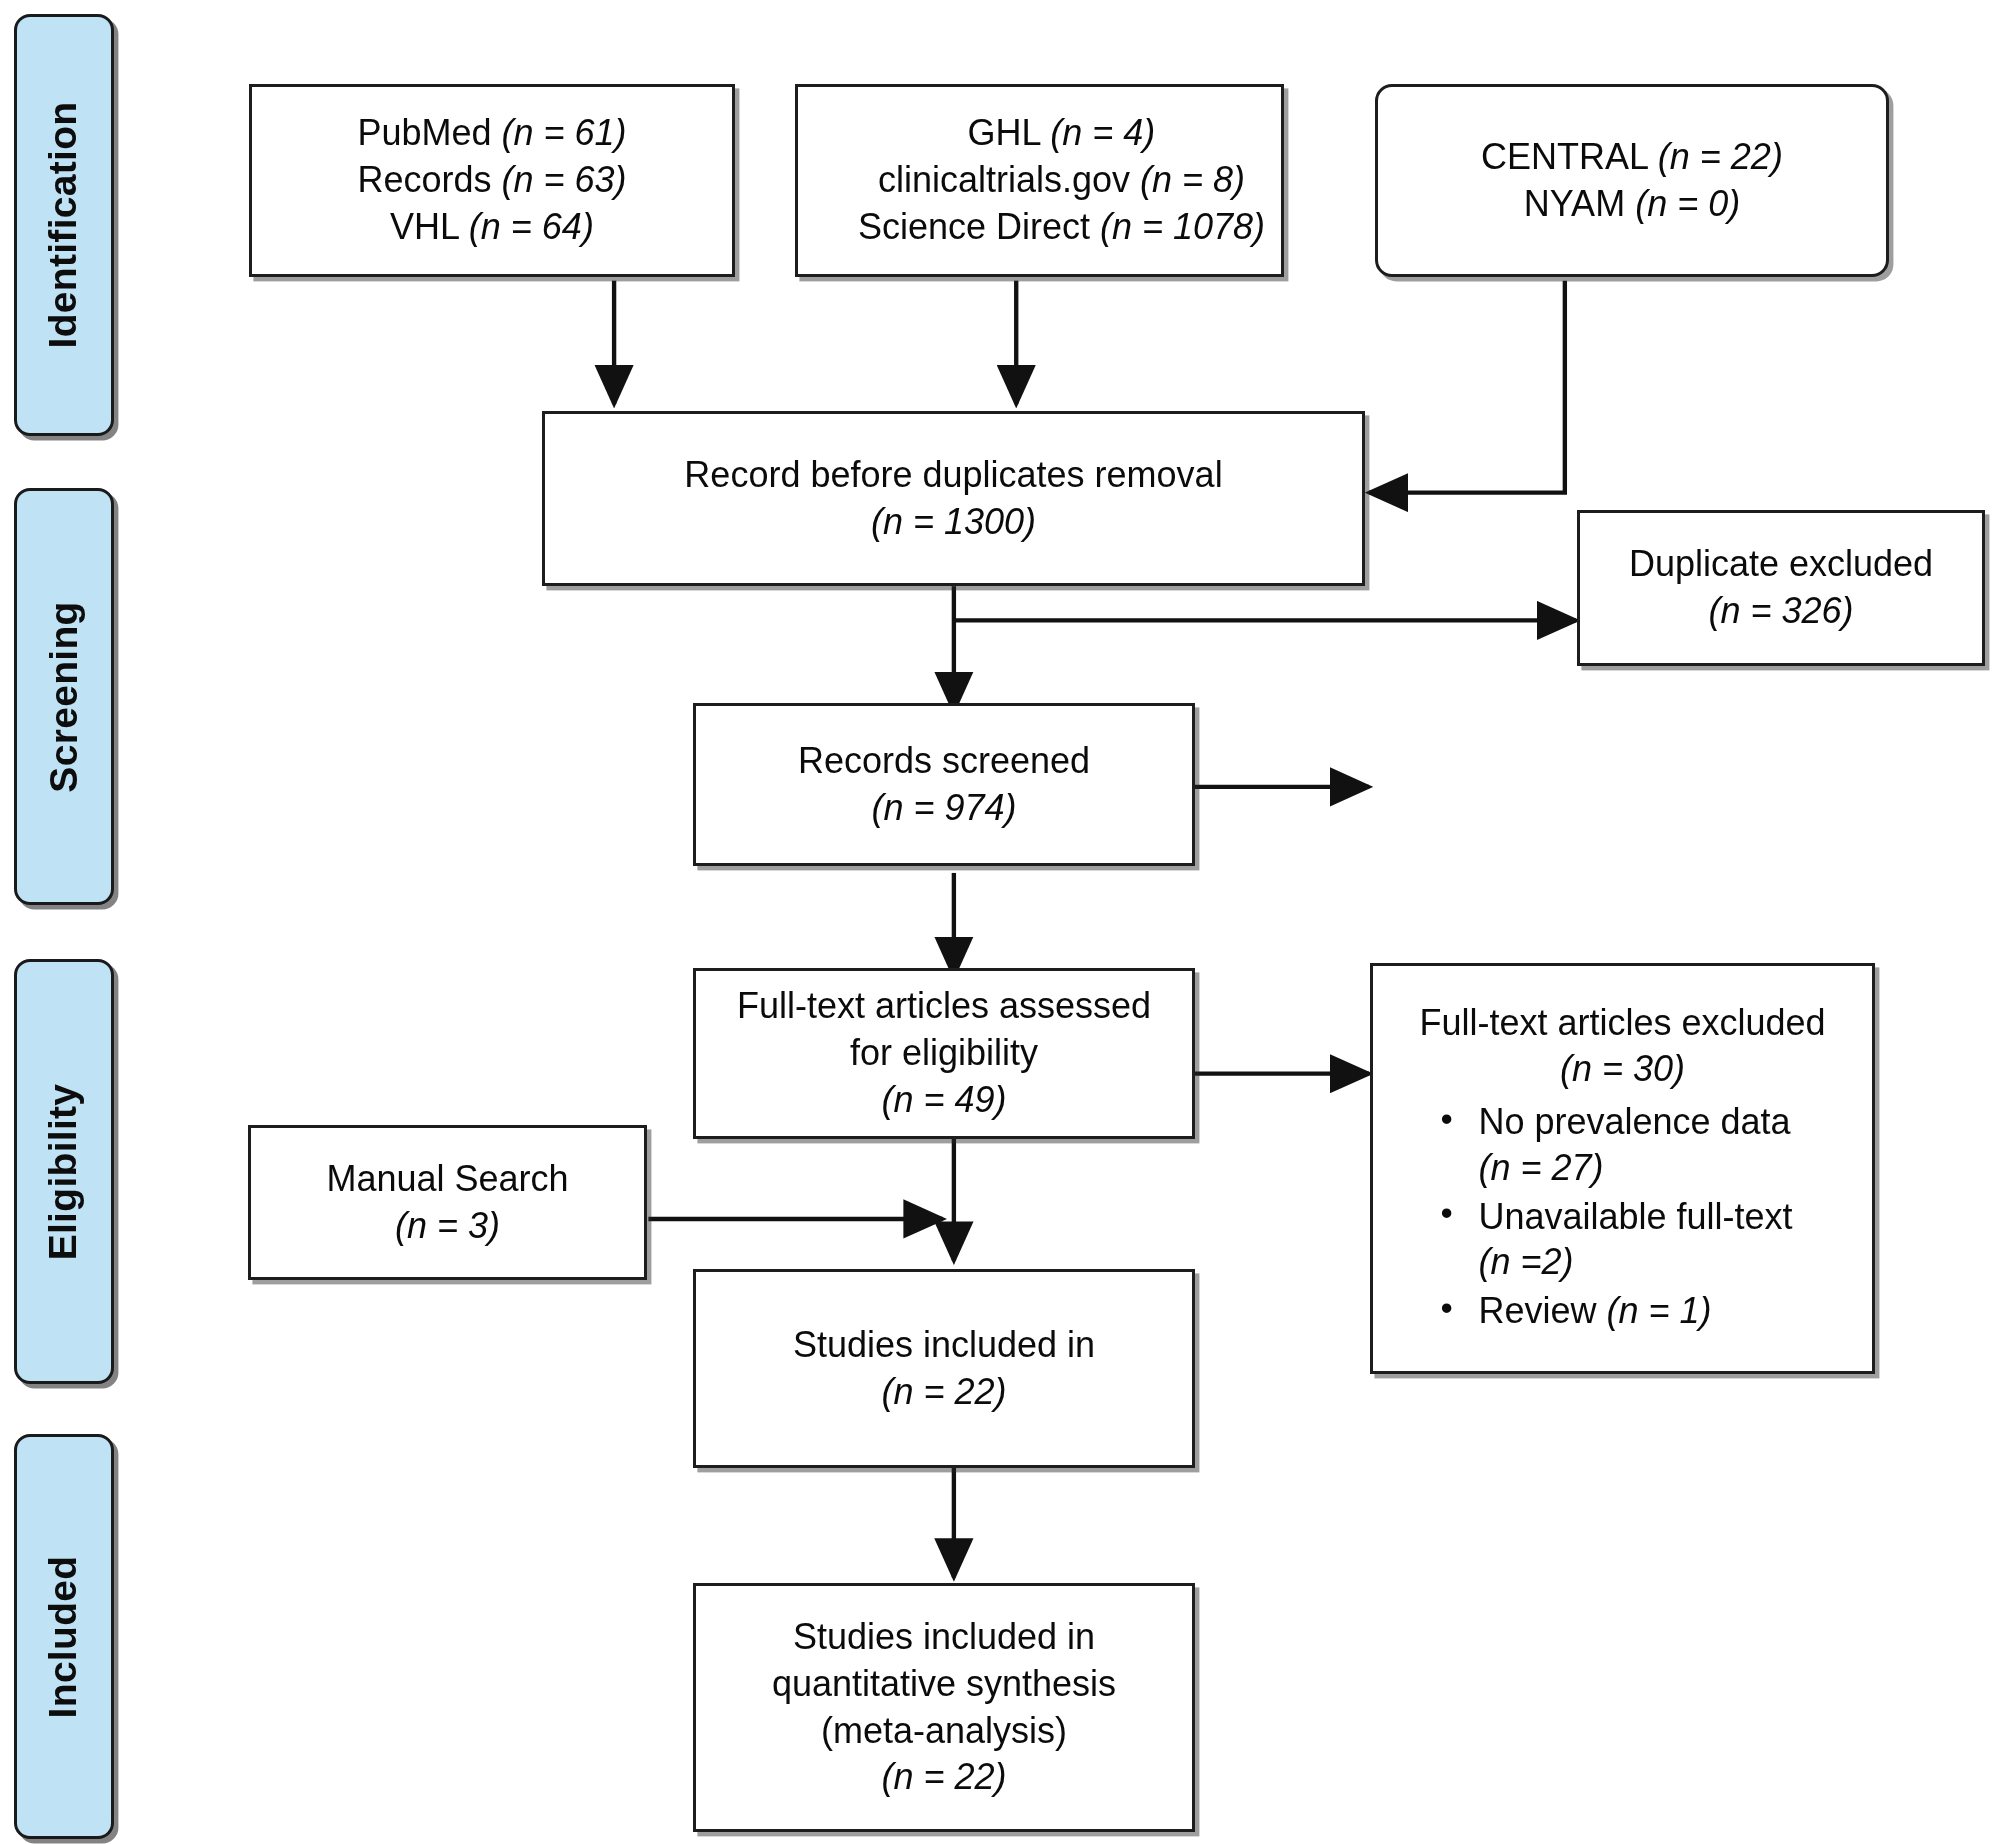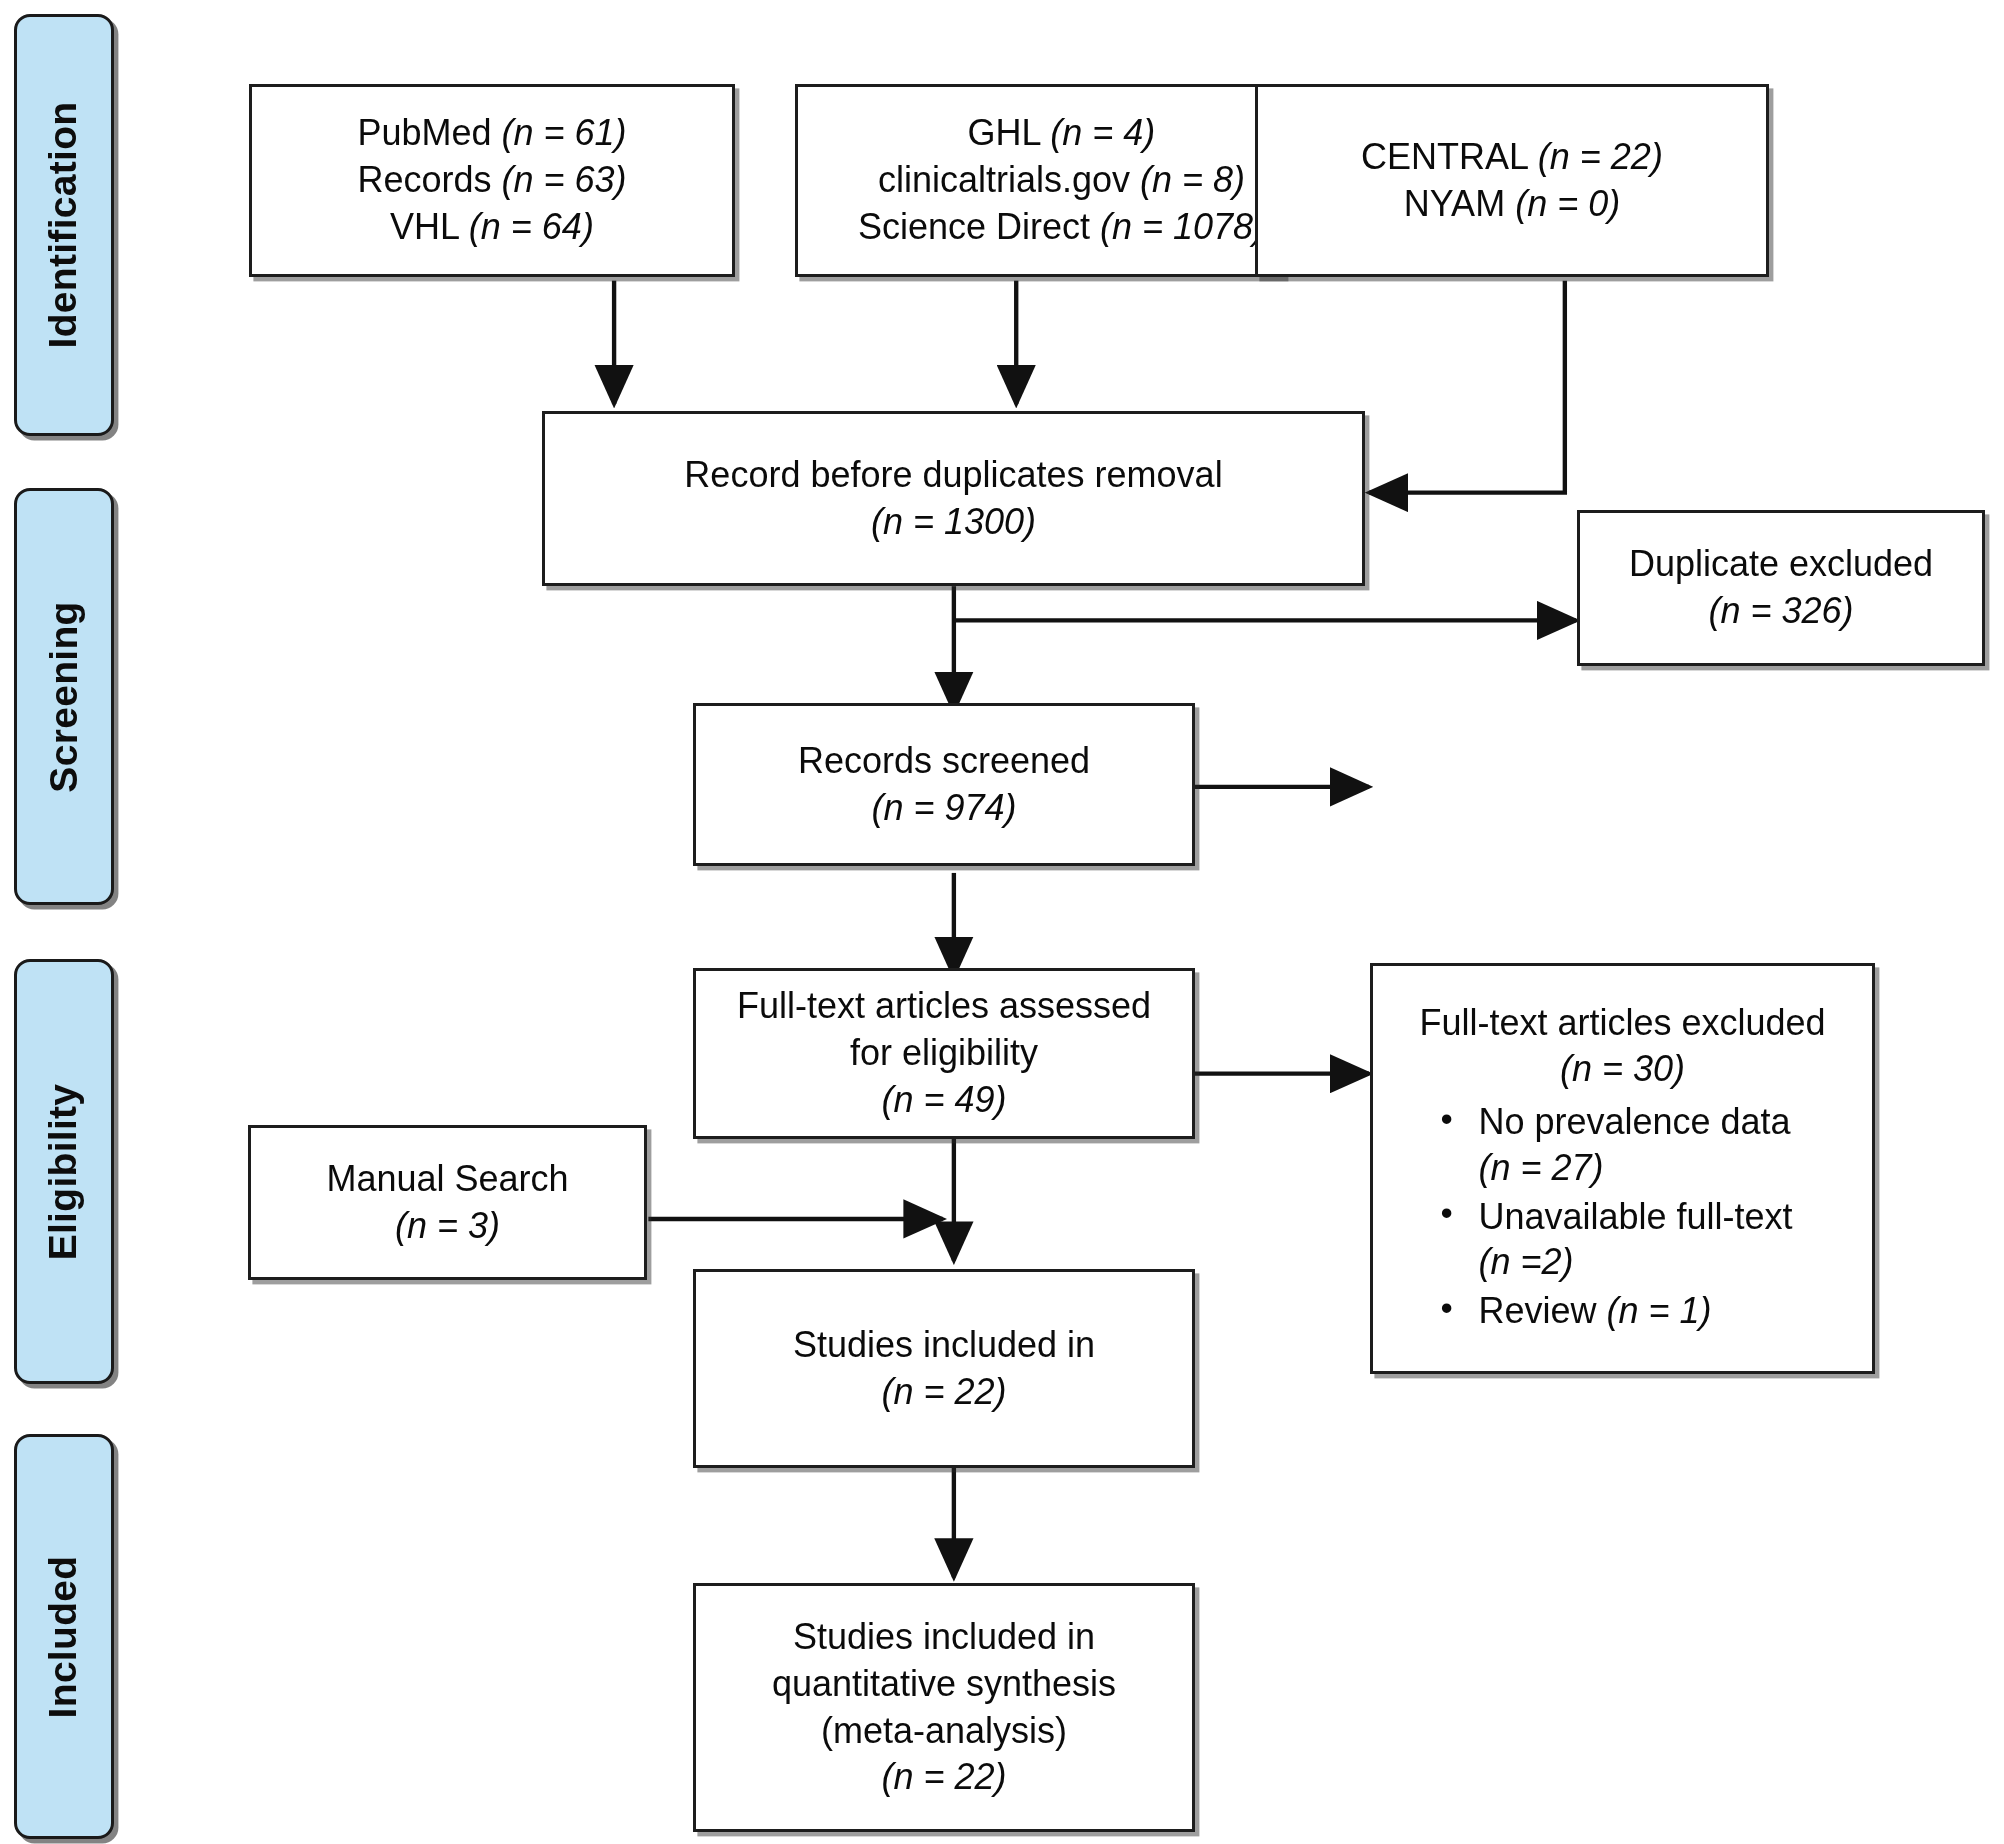--- a/index.html
+++ b/index.html
@@ -144,21 +144,21 @@
         <span>clinicaltrials.gov</span>
         <span class="it">(n = 8)</span>
       </div>
       <div>
         <span>Science Direct</span>
         <span class="it">(n = 1078)</span>
       </div>
     </div>
   </div>
 
-  <div class="node" style="left:1255px;top:84px;width:514px;height:193px;">
+  <div class="node" style="left:1375px;top:84px;width:514px;height:193px;border-radius:17px;">
     <div class="txt">
       <div>
         <span>CENTRAL</span>
         <span class="it">(n = 22)</span>
       </div>
       <div>
         <span>NYAM</span>
         <span class="it">(n = 0)</span>
       </div>
     </div>

